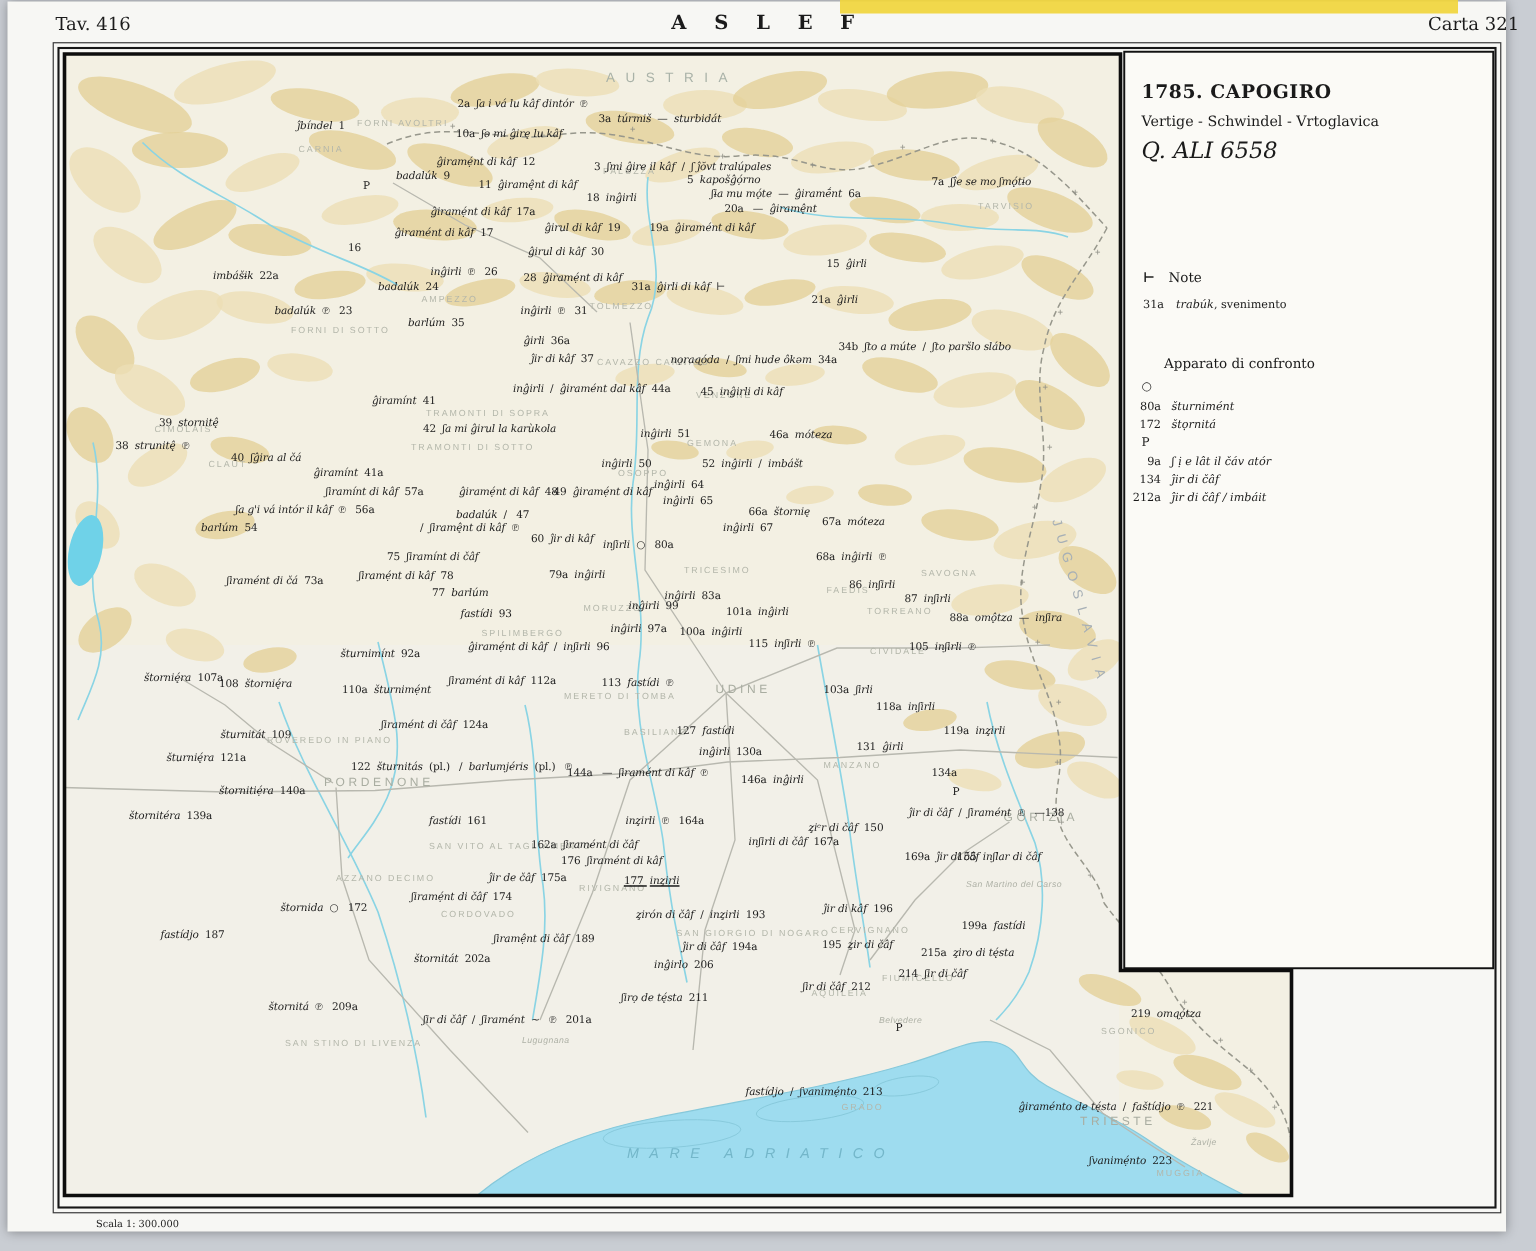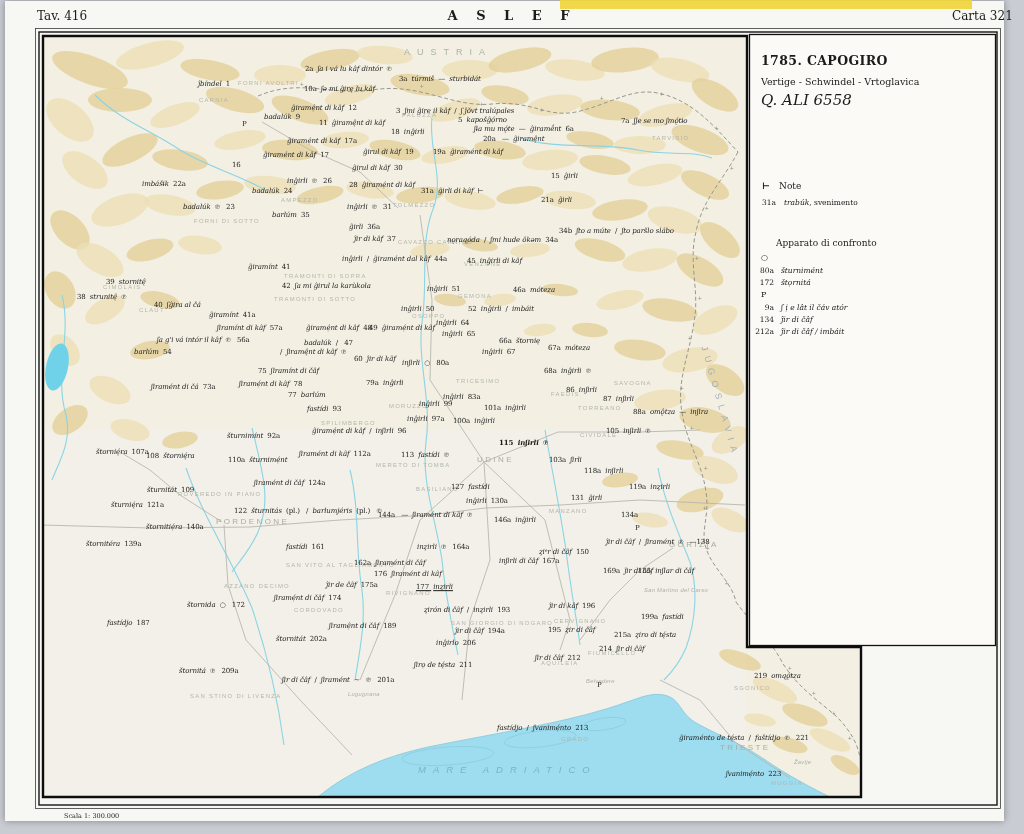--- a/index.html
+++ b/index.html
@@ -319,21 +319,21 @@
       <div class="mlabel" style="left: 342px; top: 260px;"><span>inĝirli </span><span class="num">/ </span><span>ĝiramént </span><span>dal </span><span>kâf </span><span class="num">44a </span></div>
       <div class="mlabel" style="left: 465px; top: 262px;"><span class="num">45 </span><span>inĝirli </span><span>di </span><span>kâf </span></div>
       <div class="mlabel" style="left: 248px; top: 268px;"><span>ĝiramínt </span><span class="num">41 </span></div>
       <div class="mlabel" style="left: 104px; top: 283px;"><span class="num">39 </span><span>stornitę̂ </span></div>
       <div class="mlabel" style="left: 280px; top: 287px;"><span class="num">42 </span><span>ʃa </span><span>mi </span><span>ĝirul </span><span>la </span><span>karùkola </span></div>
       <div class="mlabel" style="left: 427px; top: 290px;"><span>inĝirli </span><span class="num">51 </span></div>
       <div class="mlabel" style="left: 511px; top: 291px;"><span class="num">46a </span><span>móteza </span></div>
       <div class="mlabel" style="left: 75px; top: 298px;"><span class="num">38 </span><span>strunitę̂ </span><span class="num">℗ </span></div>
       <div class="mlabel" style="left: 152px; top: 306px;"><span class="num">40 </span><span>ʃĝira </span><span>al </span><span>čá </span></div>
       <div class="mlabel" style="left: 401px; top: 310px;"><span>inĝirli </span><span class="num">50 </span></div>
-      <div class="mlabel" style="left: 466px; top: 310px;"><span class="num">52 </span><span>inĝirli </span><span class="num">/ </span><span>imbáit </span></div>
+      <div class="mlabel" style="left: 466px; top: 310px;"><span class="num">52 </span><span>inĝirli </span><span class="num">/ </span><span>imbášt </span></div>
       <div class="mlabel" style="left: 209px; top: 316px;"><span>ĝiramínt </span><span class="num">41a </span></div>
       <div class="mlabel" style="left: 436px; top: 324px;"><span>inĝirli </span><span class="num">64 </span></div>
       <div class="mlabel" style="left: 217px; top: 329px;"><span>ʃiramínt </span><span>di </span><span>kâf </span><span class="num">57a </span></div>
       <div class="mlabel" style="left: 306px; top: 329px;"><span>ĝiramẹ́nt </span><span>di </span><span>kâf </span><span class="num">48 </span></div>
       <div class="mlabel" style="left: 367px; top: 329px;"><span class="num">49 </span><span>ĝiramẹ́nt </span><span>di </span><span>kâf </span></div>
       <div class="mlabel" style="left: 442px; top: 335px;"><span>inĝirli </span><span class="num">65 </span></div>
       <div class="mlabel" style="left: 157px; top: 341px;"><span>ʃa </span><span>g'i </span><span>vá </span><span>intór </span><span>il </span><span>kâf </span><span class="num">℗ </span><span class="num">56a </span></div>
       <div class="mlabel" style="left: 304px; top: 344px;"><span>badalúk </span><span class="num">/ </span><span class="num">47 </span></div>
       <div class="mlabel" style="left: 497px; top: 342px;"><span class="num">66a </span><span>štornię </span></div>
       <div class="mlabel" style="left: 278px; top: 353px;"><span class="num">/ </span><span>ʃiramę̂nt </span><span>di </span><span>kâf </span><span class="num">℗ </span></div>
@@ -353,21 +353,21 @@
       <div class="mlabel" style="left: 307px; top: 410px;"><span>fastídi </span><span class="num">93 </span></div>
       <div class="mlabel" style="left: 419px; top: 405px;"><span>inĝirli </span><span class="num">99 </span></div>
       <div class="mlabel" style="left: 601px; top: 400px;"><span class="num">87 </span><span>inʃirli </span></div>
       <div class="mlabel" style="left: 482px; top: 409px;"><span class="num">101a </span><span>inĝirli </span></div>
       <div class="mlabel" style="left: 631px; top: 413px; text-align: right;"><span class="num">88a </span><span>omǫ̂tza </span><span class="num">— </span><span>inʃira </span></div>
       <div class="mlabel" style="left: 407px; top: 420px;"><span>inĝirli </span><span class="num">97a </span></div>
       <div class="mlabel" style="left: 451px; top: 422px;"><span class="num">100a </span><span>inĝirli </span></div>
       <div class="mlabel" style="left: 312px; top: 432px;"><span>ĝiramẹ́nt </span><span>di </span><span>kâf </span><span class="num">/ </span><span>inʃirli </span><span class="num">96 </span></div>
       <div class="mlabel" style="left: 604px; top: 432px;"><span class="num">105 </span><span>inʃirli </span><span class="num">℗ </span></div>
       <div class="mlabel" style="left: 227px; top: 437px;"><span>šturnimínt </span><span class="num">92a </span></div>
-      <div class="mlabel" style="left: 497px; top: 443px; font-weight: bold;"><span class="num">115 </span><span>inʃirli </span><span class="num">℗ </span></div>
+      <div class="mlabel" style="left: 497px; top: 430px;"><span class="num">115 </span><span>inʃirli </span><span class="num">℗ </span></div>
       <div class="mlabel" style="left: 96px; top: 453px;"><span>štornię́ra </span><span class="num">107a </span></div>
       <div class="mlabel" style="left: 144px; top: 457px;"><span class="num">108 </span><span>štornię́ra </span></div>
       <div class="mlabel" style="left: 299px; top: 455px;"><span>ʃiramént </span><span>di </span><span>kâf </span><span class="num">112a </span></div>
       <div class="mlabel" style="left: 399px; top: 456px; text-align: center;"><span class="num">113 </span><span>fastídi </span><span class="num">℗ </span></div>
       <div class="mlabel" style="left: 226px; top: 461px;"><span class="num">110a </span><span>šturnimẹ́nt </span></div>
       <div class="mlabel" style="left: 547px; top: 461px;"><span class="num">103a </span><span>ʃirli </span></div>
       <div class="mlabel" style="left: 582px; top: 472px;"><span class="num">118a </span><span>inʃirli </span></div>
       <div class="mlabel" style="left: 627px; top: 488px;"><span class="num">119a </span><span>inz̧irli </span></div>
       <div class="mlabel" style="left: 147px; top: 491px;"><span>šturnitát </span><span class="num">109 </span></div>
       <div class="mlabel" style="left: 254px; top: 484px;"><span>ʃiramént </span><span>di </span><span>čâf </span><span class="num">124a </span></div>

